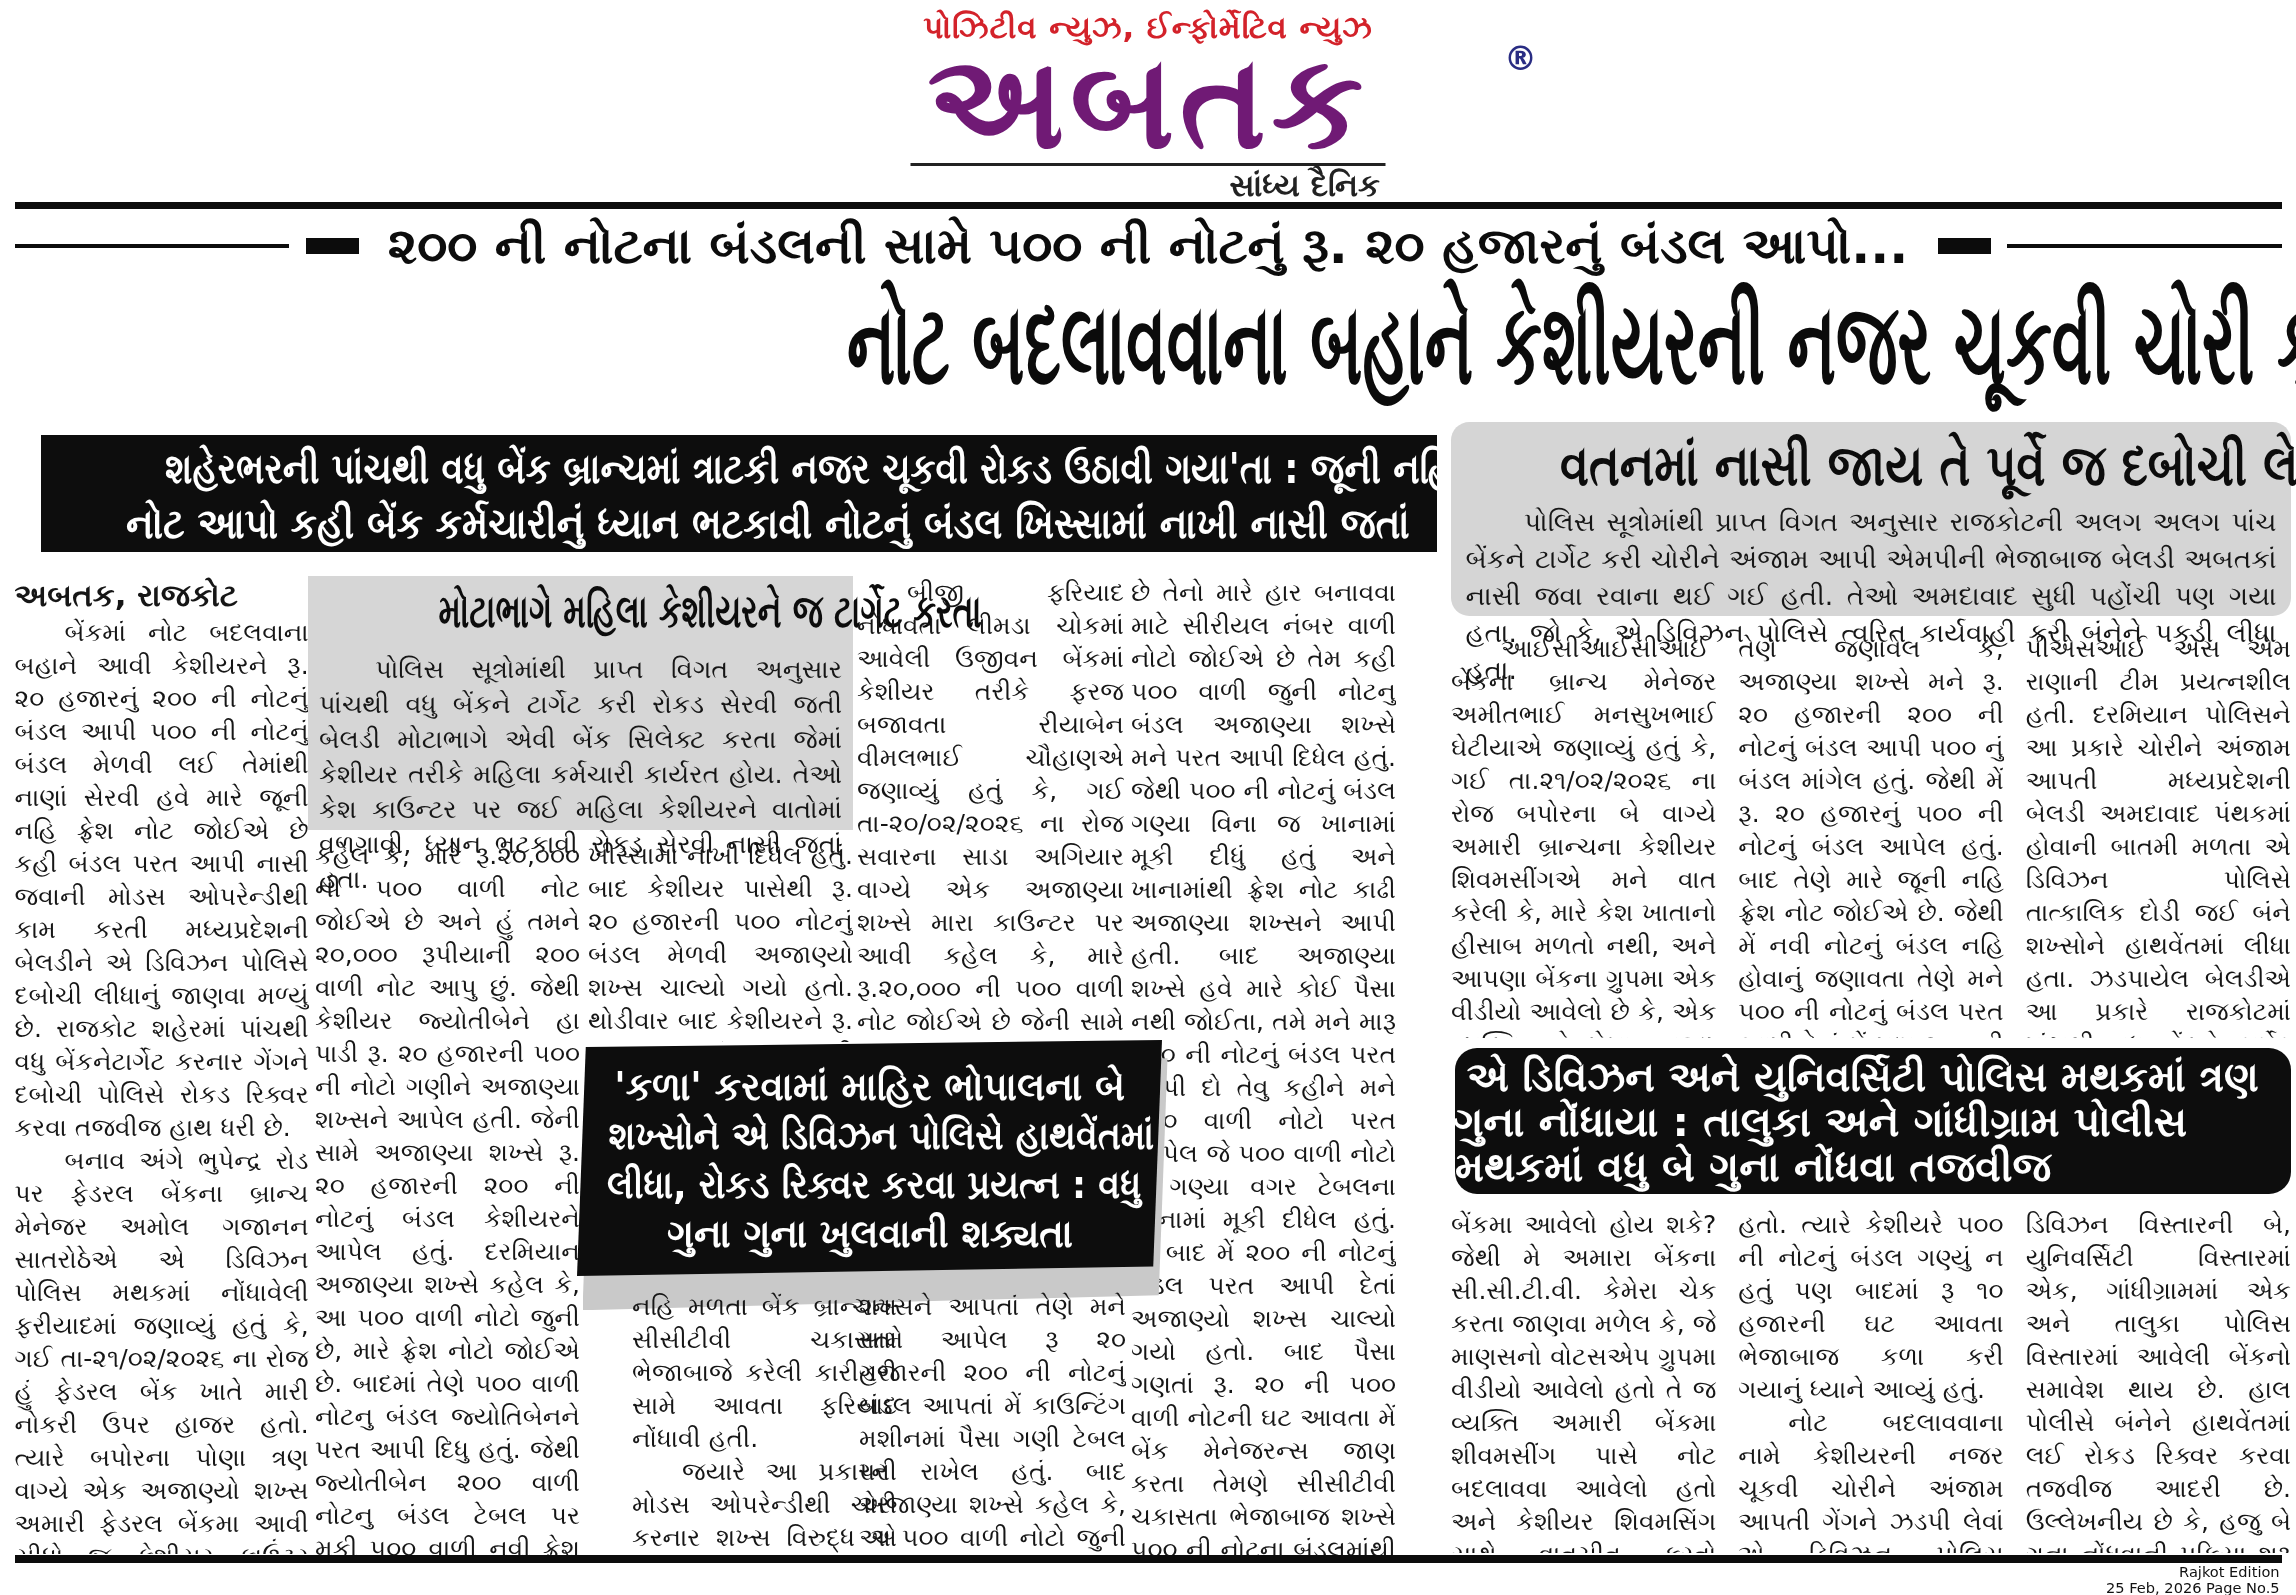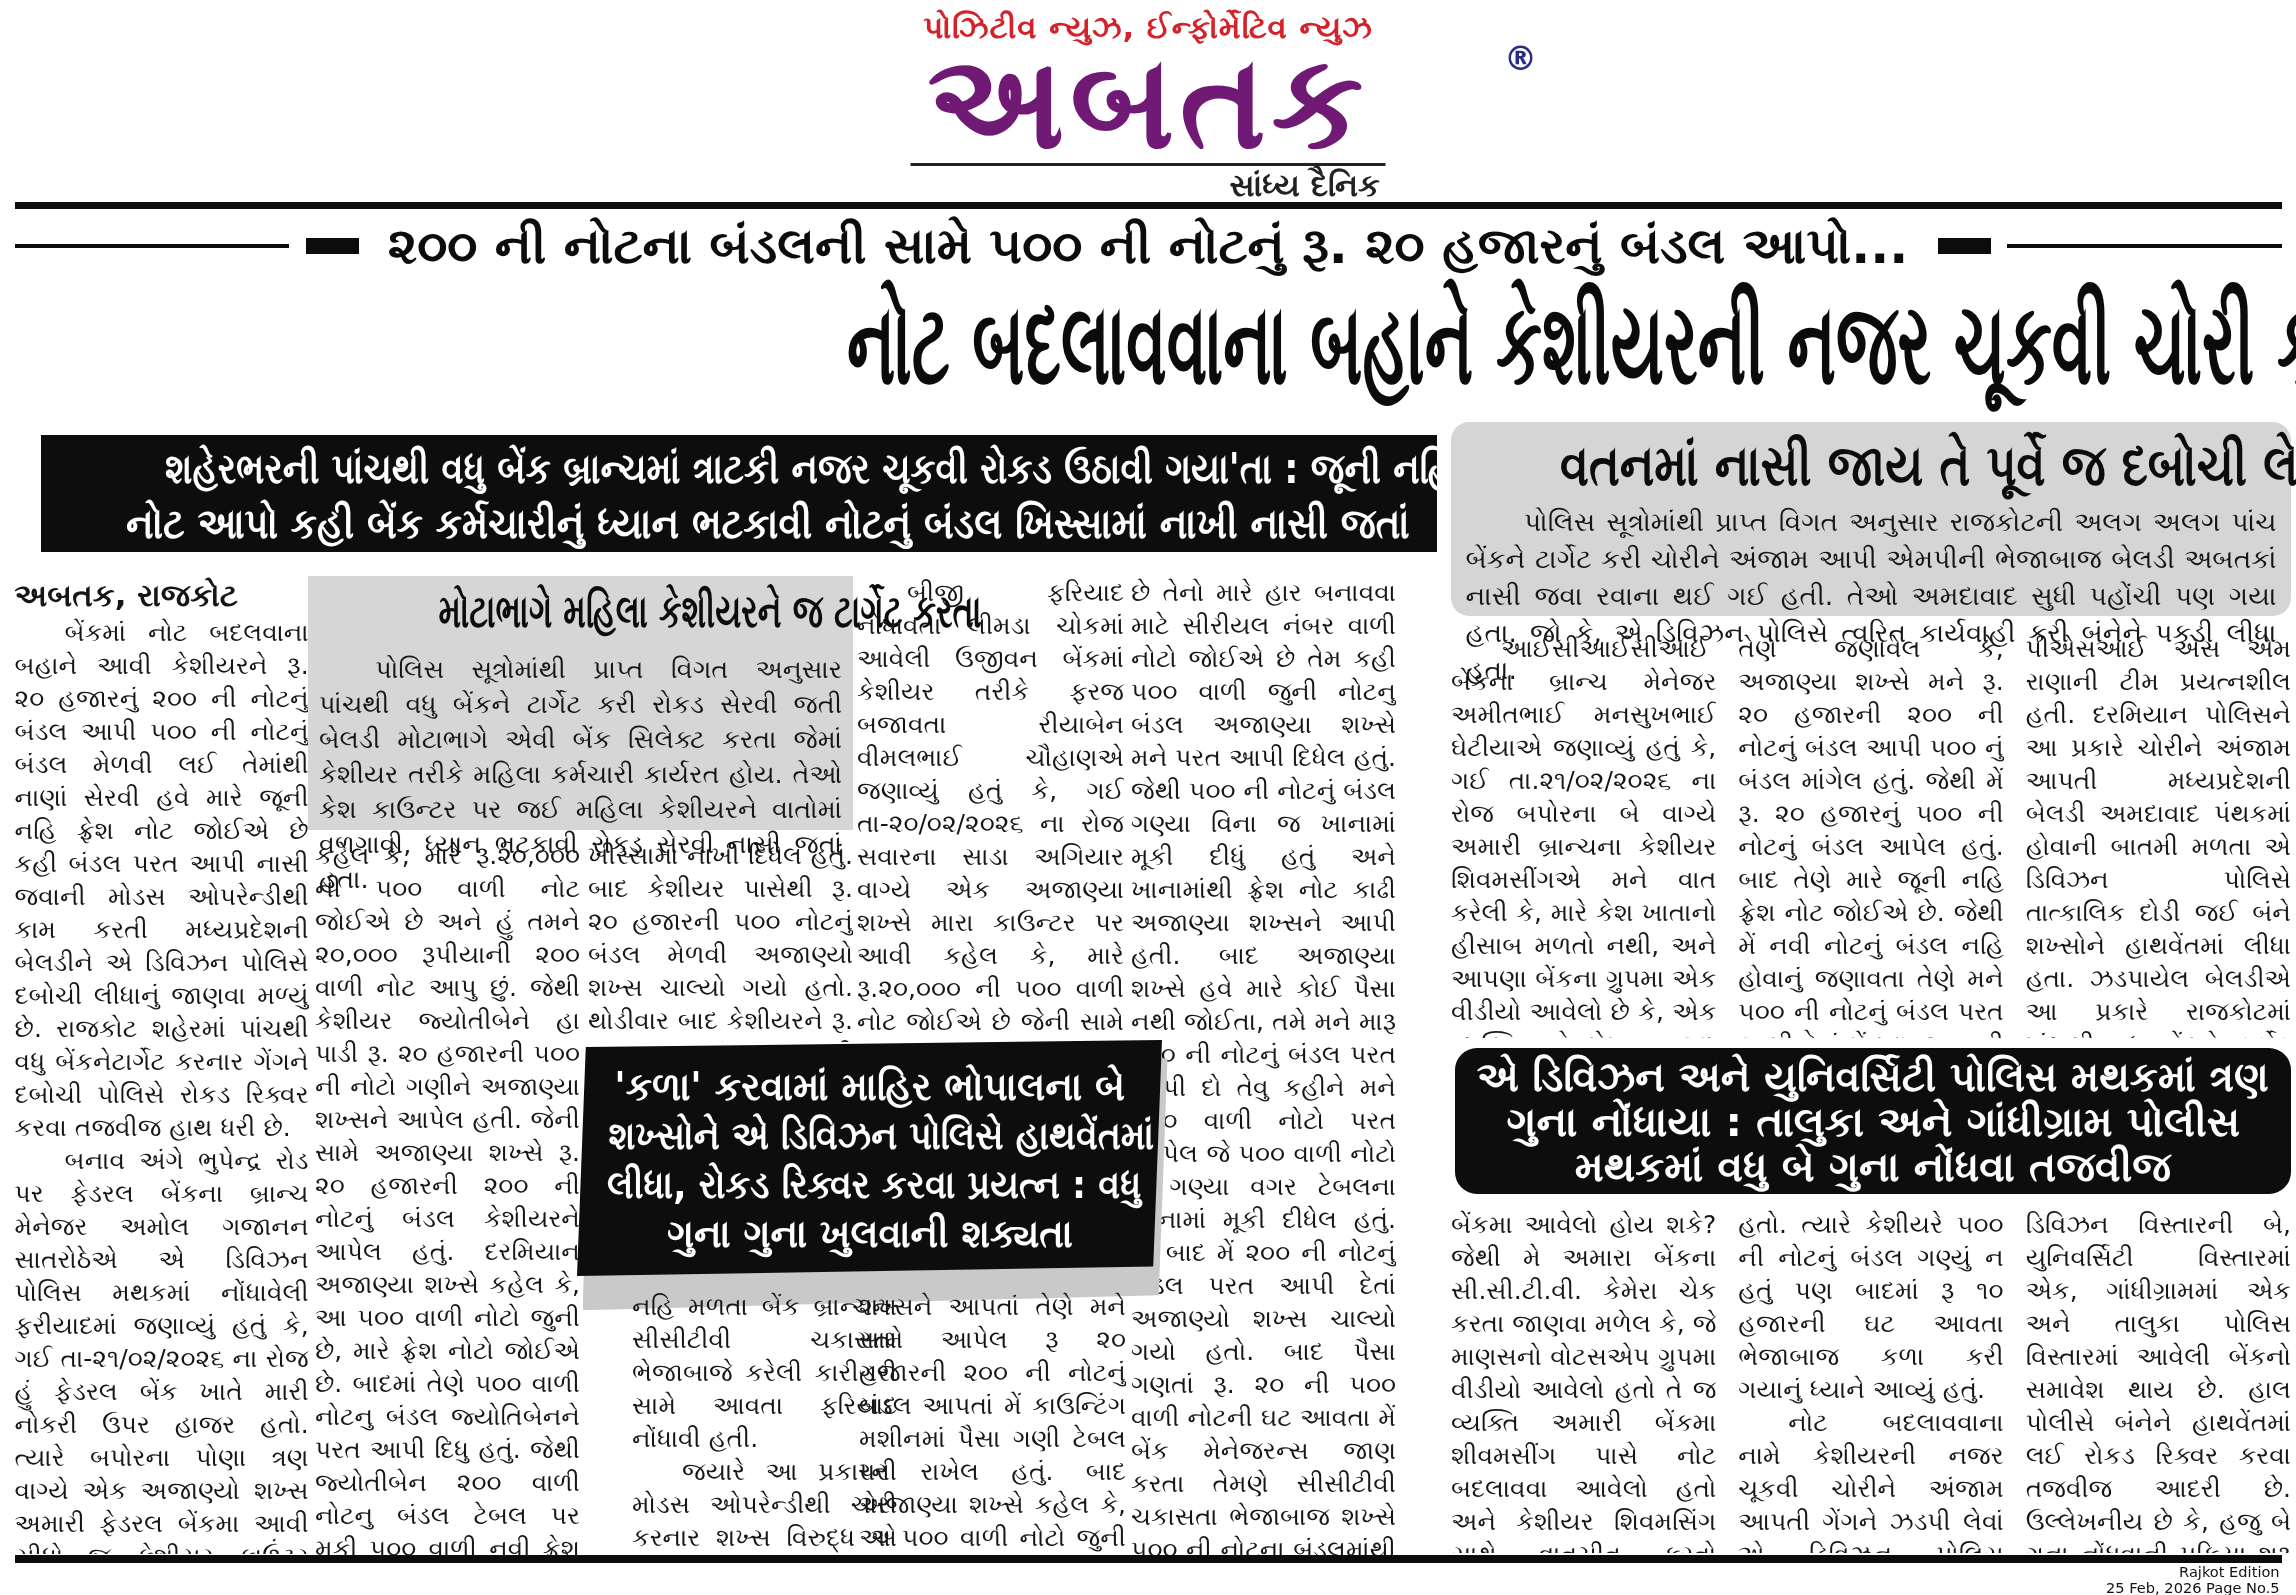--- a/index.html
+++ b/index.html
@@ -46,21 +46,21 @@
   .graybox .gb-text{margin-top:12px; text-align:justify; font-size:25.6px; line-height:35px; color:#161616; text-indent:2.2em;}
   
   .skew-wrap{position:absolute; left:577px; top:1040px; width:585px; height:252px;}
   .skew-shadow{position:absolute; left:5.5px; top:18.3px; width:100%; height:100%; background:#c9c9c9;
     clip-path:polygon(1.5% 3%, 100% 0%, 98.5% 94%, 0% 100%);}
   .skew-box{position:absolute; left:0; top:0; width:100%; height:236px; background:#0d0d0d;
     clip-path:polygon(1.5% 3%, 100% 0%, 98.5% 96%, 0% 100%); text-align:center; box-sizing:border-box; padding-top:22px;}
   .skew-box .sk-line{display:block; font-size:39px; font-weight:bold; color:#fff; line-height:49px; white-space:nowrap;}
   
   .crime-box{position:absolute; left:1455px; top:1048px; width:836px; height:146px; background:#0d0d0d;
-    border-radius:22px; text-align:center; box-sizing:border-box; padding-top:7.3px;}
+    border-radius:22px; text-align:left; box-sizing:border-box; padding-top:7.3px;}
   .crime-box .cb-line{display:block; font-size:41px; font-weight:bold; color:#fff; line-height:45px; white-space:nowrap;}
   
   .rp-cols{position:absolute; left:1451px; width:840px; display:flex; gap:22px;}
   .rp-col{flex:1; overflow:hidden; text-align:justify; font-size:25px; line-height:33px; color:#161616;}
   .rp-col p{margin:0;}
   .rp-col p.indent{text-indent:2em;}
   
   .bottom-rule{position:absolute; left:14.6px; top:1555px; width:2267px; height:8.2px; background:#0c0c0c;}
   .footer{position:absolute; right:16.4px; top:1564px; text-align:right; font-size:14.6px; line-height:15.5px; color:#111;}
 </style>

